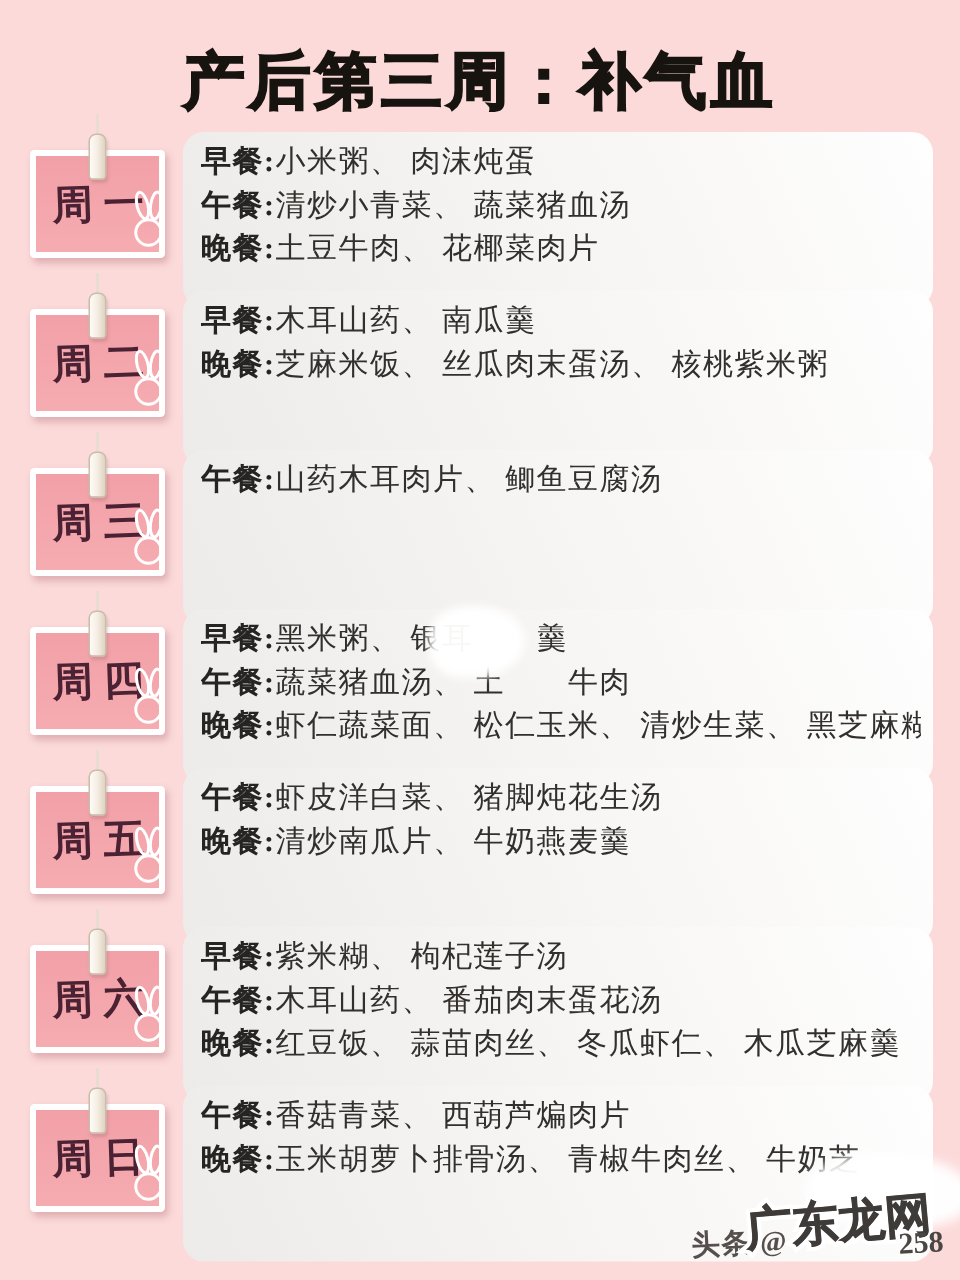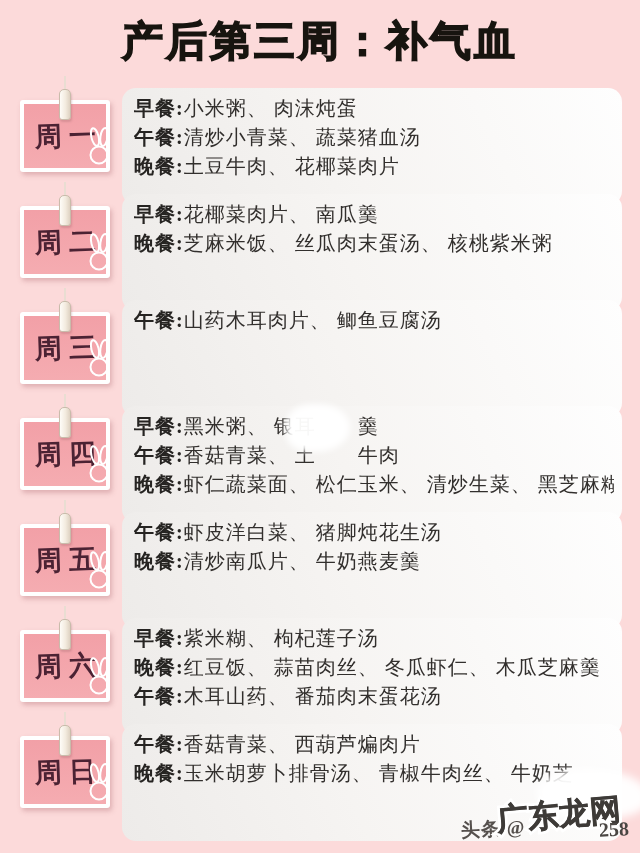--- a/index.html
+++ b/index.html
@@ -3,21 +3,21 @@
 <meta charset="utf-8">
 <style>
   html,body{margin:0;padding:0;}
   body{
     width:640px;height:853px;
     background:#fcdada;
     position:relative;overflow:hidden;
     font-family:"Liberation Sans",sans-serif;
   }
   .page-title{
-    position:absolute;top:11px;left:0;width:640px;height:60px;
+    position:absolute;top:24px;left:0;width:640px;height:60px;
     display:flex;align-items:center;justify-content:center;
     font-family:"DejaVu Sans",sans-serif;
     font-size:41px;font-weight:900;color:#17140f;
     letter-spacing:3px;
     -webkit-text-stroke:1.5px #17140f;
   }
   .rows{
     position:absolute;top:88px;left:0;width:640px;
     display:flex;flex-direction:column;gap:11px;
   }
@@ -119,21 +119,21 @@
       <div class="day-inner">
         <span class="day-label">周二</span>
         <svg class="bunny" viewBox="0 0 30 42">
             <ellipse cx="11" cy="11" rx="3.6" ry="9" transform="rotate(-14 11 11)"></ellipse>
             <ellipse cx="20" cy="11" rx="3.6" ry="9" transform="rotate(8 20 11)"></ellipse>
             <circle cx="15" cy="29" r="8.5"></circle>
           </svg>
       </div>
     </div>
     <div class="meal-card">
-      <div class="meal-line"><span class="meal-label">早餐:</span><span>花椰菜肉片、 南瓜羹</span></div>
+      <div class="meal-line"><span class="meal-label">早餐:</span><span>木耳山药、 南瓜羹</span></div>
       <div class="meal-line"><span class="meal-label">晚餐:</span><span>芝麻米饭、 丝瓜肉末蛋汤、 核桃紫米粥</span></div>
     </div>
   </div>
 
   <div class="row">
     <div class="day-card">
       <div class="pin">
           <div class="pin-stem"></div>
           <div class="pin-clip"></div>
         </div>
@@ -161,21 +161,21 @@
         <span class="day-label">周四</span>
         <svg class="bunny" viewBox="0 0 30 42">
             <ellipse cx="11" cy="11" rx="3.6" ry="9" transform="rotate(-14 11 11)"></ellipse>
             <ellipse cx="20" cy="11" rx="3.6" ry="9" transform="rotate(8 20 11)"></ellipse>
             <circle cx="15" cy="29" r="8.5"></circle>
           </svg>
       </div>
     </div>
     <div class="meal-card">
       <div class="meal-line"><span class="meal-label">早餐:</span><span>黑米粥、 银耳　　羹</span></div>
-      <div class="meal-line"><span class="meal-label">午餐:</span><span>香菇青菜、 土　　牛肉</span></div>
+      <div class="meal-line"><span class="meal-label">午餐:</span><span>蔬菜猪血汤、 土　　牛肉</span></div>
       <div class="meal-line"><span class="meal-label">晚餐:</span><span>虾仁蔬菜面、 松仁玉米、 清炒生菜、 黑芝麻糊</span></div>
     </div>
   </div>
 
   <div class="row">
     <div class="day-card">
       <div class="pin">
           <div class="pin-stem"></div>
           <div class="pin-clip"></div>
         </div>
@@ -204,22 +204,22 @@
         <span class="day-label">周六</span>
         <svg class="bunny" viewBox="0 0 30 42">
             <ellipse cx="11" cy="11" rx="3.6" ry="9" transform="rotate(-14 11 11)"></ellipse>
             <ellipse cx="20" cy="11" rx="3.6" ry="9" transform="rotate(8 20 11)"></ellipse>
             <circle cx="15" cy="29" r="8.5"></circle>
           </svg>
       </div>
     </div>
     <div class="meal-card">
       <div class="meal-line"><span class="meal-label">早餐:</span><span>紫米糊、 枸杞莲子汤</span></div>
+      <div class="meal-line"><span class="meal-label">午餐:</span><span>木耳山药、 番茄肉末蛋花汤</span></div>
       <div class="meal-line"><span class="meal-label">晚餐:</span><span>红豆饭、 蒜苗肉丝、 冬瓜虾仁、 木瓜芝麻羹</span></div>
-      <div class="meal-line"><span class="meal-label">午餐:</span><span>木耳山药、 番茄肉末蛋花汤</span></div>
     </div>
   </div>
 
   <div class="row">
     <div class="day-card">
       <div class="pin">
           <div class="pin-stem"></div>
           <div class="pin-clip"></div>
         </div>
       <div class="day-inner">

